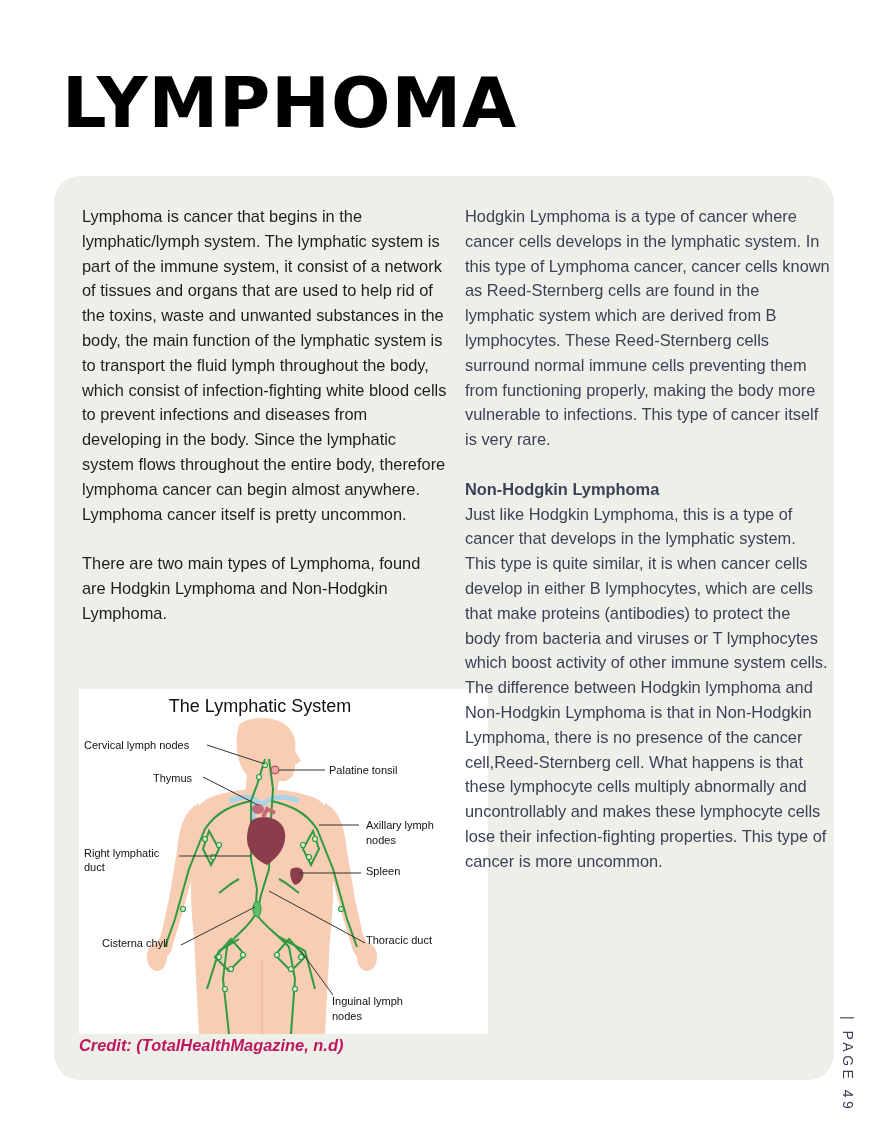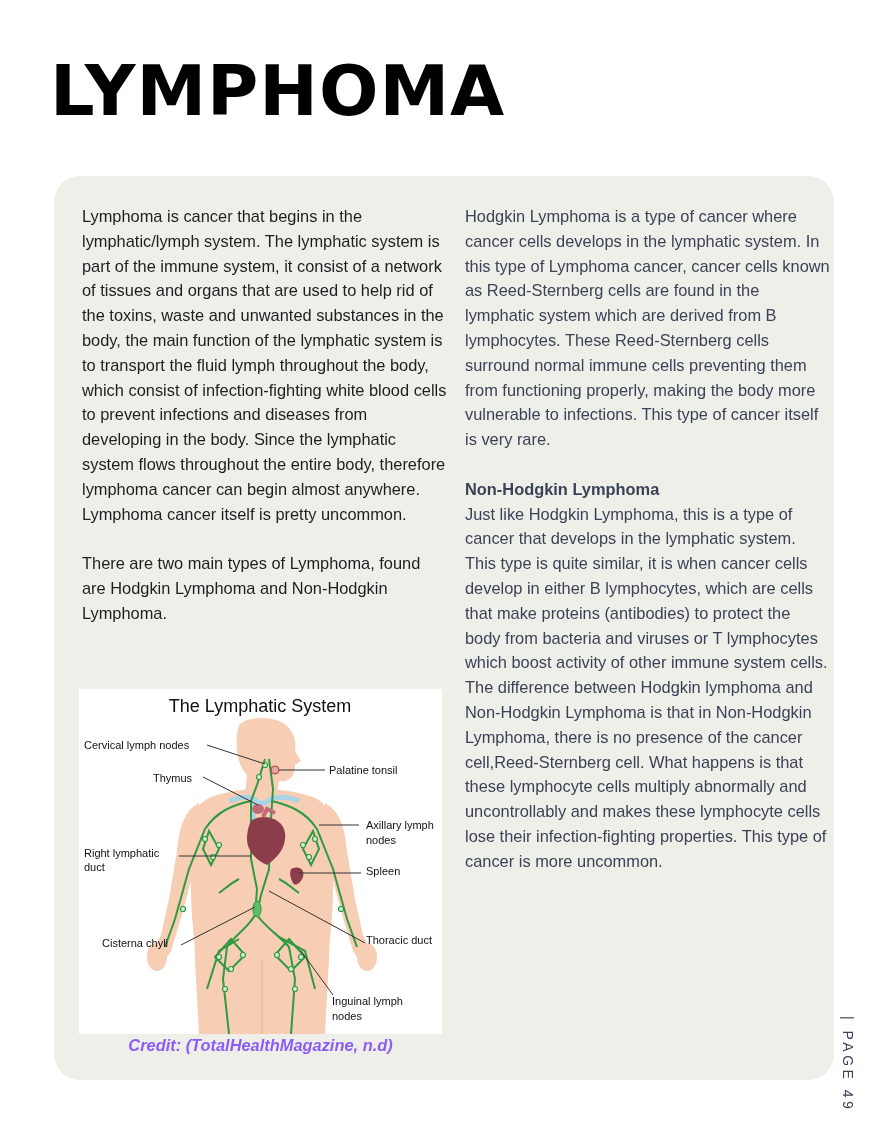--- a/index.html
+++ b/index.html
@@ -6,21 +6,21 @@
     body {
       width: 879px; height: 1137px;
       background: #ffffff;
       position: relative;
       overflow: hidden;
       font-family: "Liberation Sans", "DejaVu Sans", sans-serif;
     }
     .page-title {
       position: absolute;
       left: 46px; top: 52px;
-      margin: 4px;
+      margin: 16px;
       font-family: "DejaVu Sans", sans-serif;
       font-weight: bold;
       font-size: 70px;
       letter-spacing: 1px;
       color: #000000;
       line-height: 1;
     }
     .card {
       position: absolute;
       left: 42px; top: 176px;
@@ -44,32 +44,31 @@
       color: #3a4256;
       font-size: 16.4px;
       line-height: 24.8px;
     }
     p { margin: 0; }
     .gap { height: 24.8px; }
     .heading { font-weight: bold; }
     .figure {
       position: absolute;
       left: 25px; top: 513px;
-      width: 363px; height: 345px;
+      width: 409px; height: 345px;
       background: #ffffff;
     }
     .figure svg { display: block; }
     .credit {
       position: absolute;
       left: 25px; top: 860px;
       width: 363px;
-      text-align: center;
       font-style: italic;
       font-weight: bold;
-      color: #8b5cf6;
+      color: #be185d;
       font-size: 16.4px;
     }
     .page-number {
       position: absolute;
       left: 836px; top: 1016px;
       transform-origin: 0 0;
       transform: translate(20px, 0) rotate(90deg);
       white-space: nowrap;
       font-size: 14px;
       letter-spacing: 3.5px;

